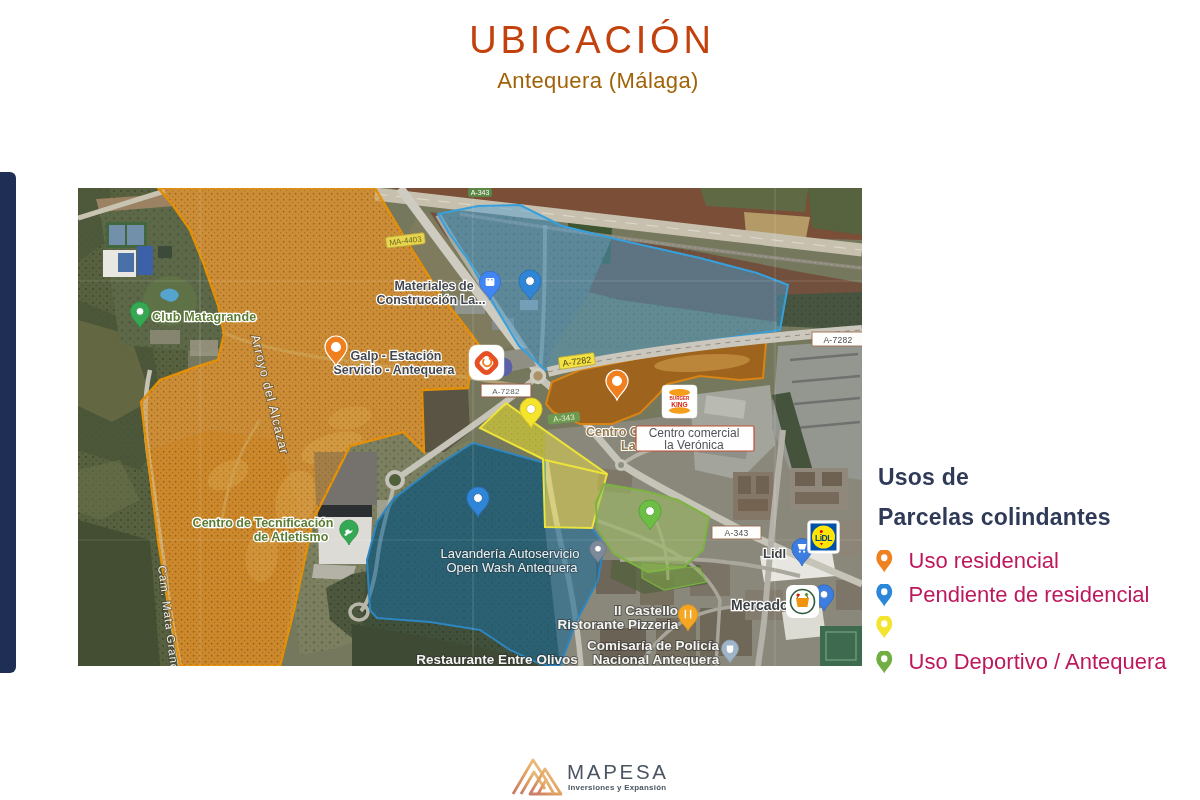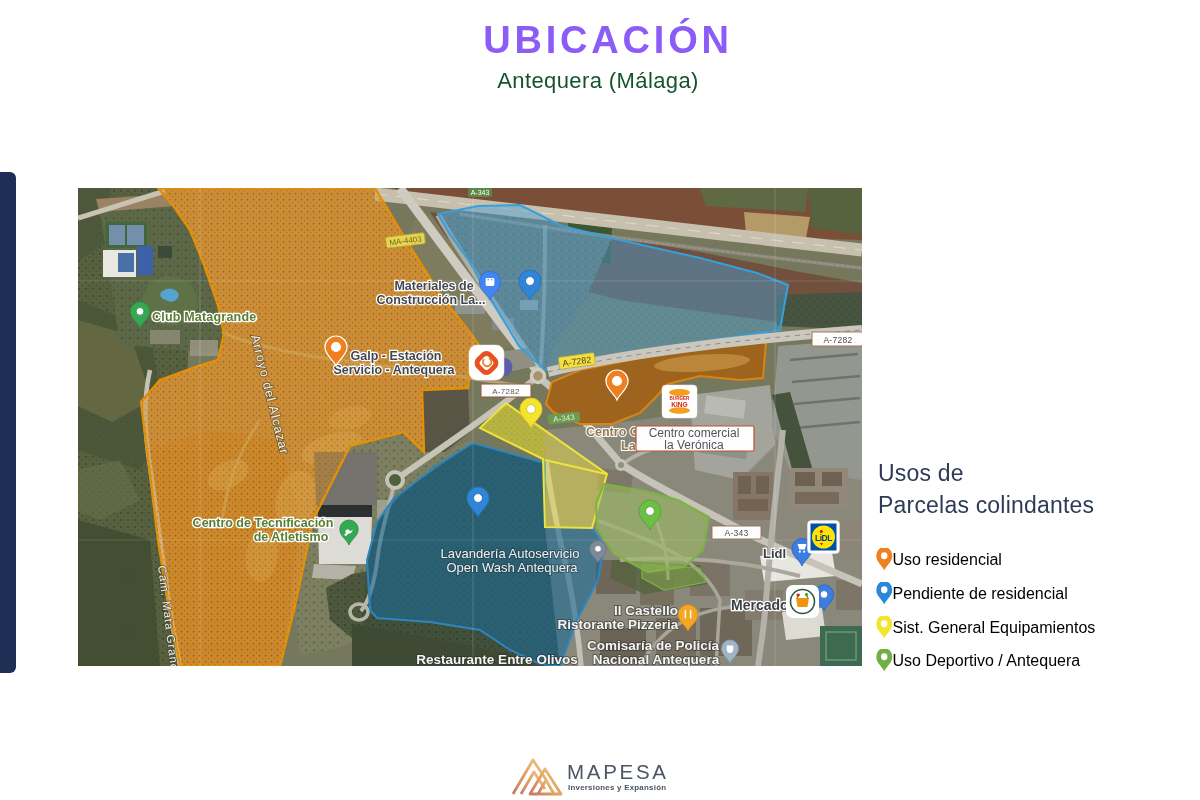--- a/index.html
+++ b/index.html
@@ -1,25 +1,25 @@
 <!DOCTYPE html>
 <html><head>
 <meta charset="utf-8">
 <style>
 *{margin:0;padding:0;box-sizing:border-box}
 html,body{width:1200px;height:800px;background:#ffffff;font-family:"Liberation Sans",sans-serif;overflow:hidden}
 body{position:relative}
-.title{position:absolute;left:16px;top:19px;width:1184px;text-align:center;font-size:38px;font-weight:700;letter-spacing:3.8px;color:#8b5cf6}
-.subtitle{position:absolute;left:0;top:68px;width:1196px;text-align:center;font-size:22px;font-weight:500;letter-spacing:.4px;color:#14532d}
+.title{position:absolute;left:0;top:19px;width:1184px;text-align:center;font-size:38px;font-weight:400;letter-spacing:3.8px;color:#c2410c}
+.subtitle{position:absolute;left:0;top:68px;width:1196px;text-align:center;font-size:22px;font-weight:500;letter-spacing:.4px;color:#a16207}
 .leftbar{position:absolute;left:0;top:172px;width:16px;height:501px;background:#1e2e54;border-radius:0 6px 6px 0}
 .mapwrap{position:absolute;left:78px;top:188px;width:784px;height:478px}
 .legend{position:absolute;left:878px;top:457px;width:300px;color:#2e3a57}
-.lt{font-size:23px;font-weight:normal;line-height:32px;letter-spacing:.2px}
+.lt{font-size:23px;font-weight:bold;line-height:40px;letter-spacing:.2px}
 .li{position:absolute;left:0;display:flex;align-items:center}
-.li span{margin-left:0;font-size:16px;color:#000000;white-space:nowrap}
+.li span{margin-left:16px;font-size:22px;color:#be185d;white-space:nowrap}
 .logo{position:absolute;left:505px;top:750px}
 </style>
 </head>
 <body>
 
 <div class="title">UBICACIÓN</div>
 
 <div class="subtitle">Antequera (Málaga)</div>
 
 <div class="leftbar"></div>
@@ -481,21 +481,20 @@
       <circle cx="0" cy="-16.3" r="3.7" fill="#fff"></circle>
     </svg>
     <span>Pendiente de residencial</span>
   </div>
 
 <div class="li" style="left:876px;top:616px">
     <svg preserveAspectRatio="none" width="16.5" height="23" viewBox="-9.5 -24.5 19 24.5">
       <path d="M0,0 C-1.9,-5.2 -9.2,-8.8 -9.2,-15.8 A9.2,9.2 0 1 1 9.2,-15.8 C9.2,-8.8 1.9,-5.2 0,0 Z" fill="#f3e42e" transform="translate(0,-0.5)"></path>
       <circle cx="0" cy="-16.3" r="3.7" fill="#fff"></circle>
     </svg>
-    <span>Sist. General Equipamientos</span>
   </div>
 
 <div class="li" style="left:876px;top:649px">
     <svg preserveAspectRatio="none" width="16.5" height="23" viewBox="-9.5 -24.5 19 24.5">
       <path d="M0,0 C-1.9,-5.2 -9.2,-8.8 -9.2,-15.8 A9.2,9.2 0 1 1 9.2,-15.8 C9.2,-8.8 1.9,-5.2 0,0 Z" fill="#71ae43" transform="translate(0,-0.5)"></path>
       <circle cx="0" cy="-16.3" r="3.7" fill="#fff"></circle>
     </svg>
     <span>Uso Deportivo / Antequera</span>
   </div>
 

